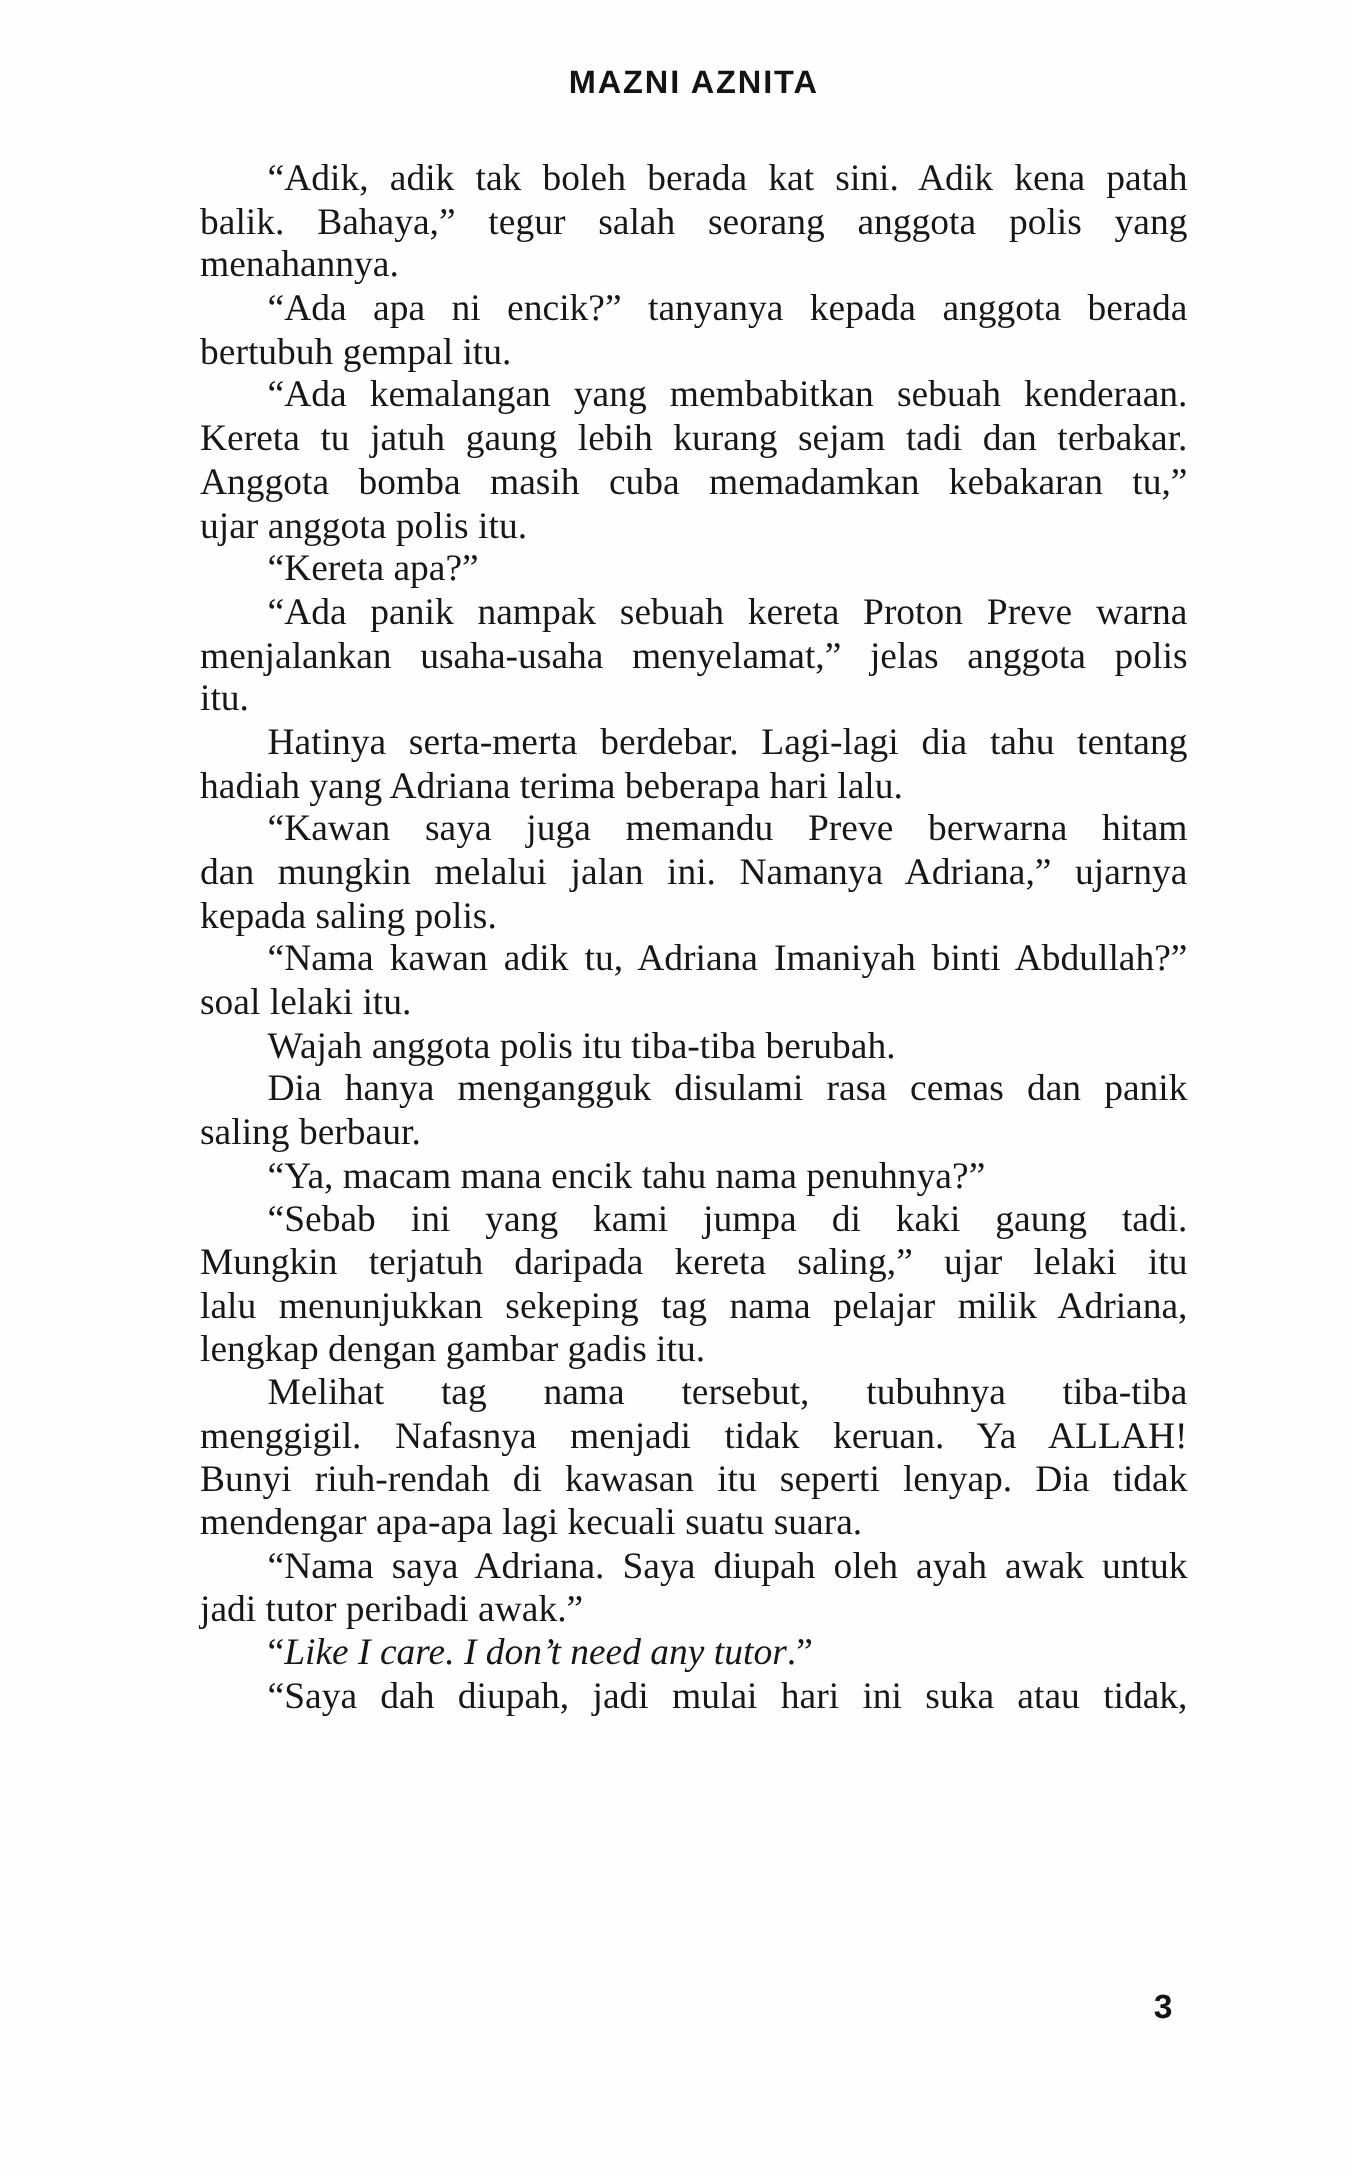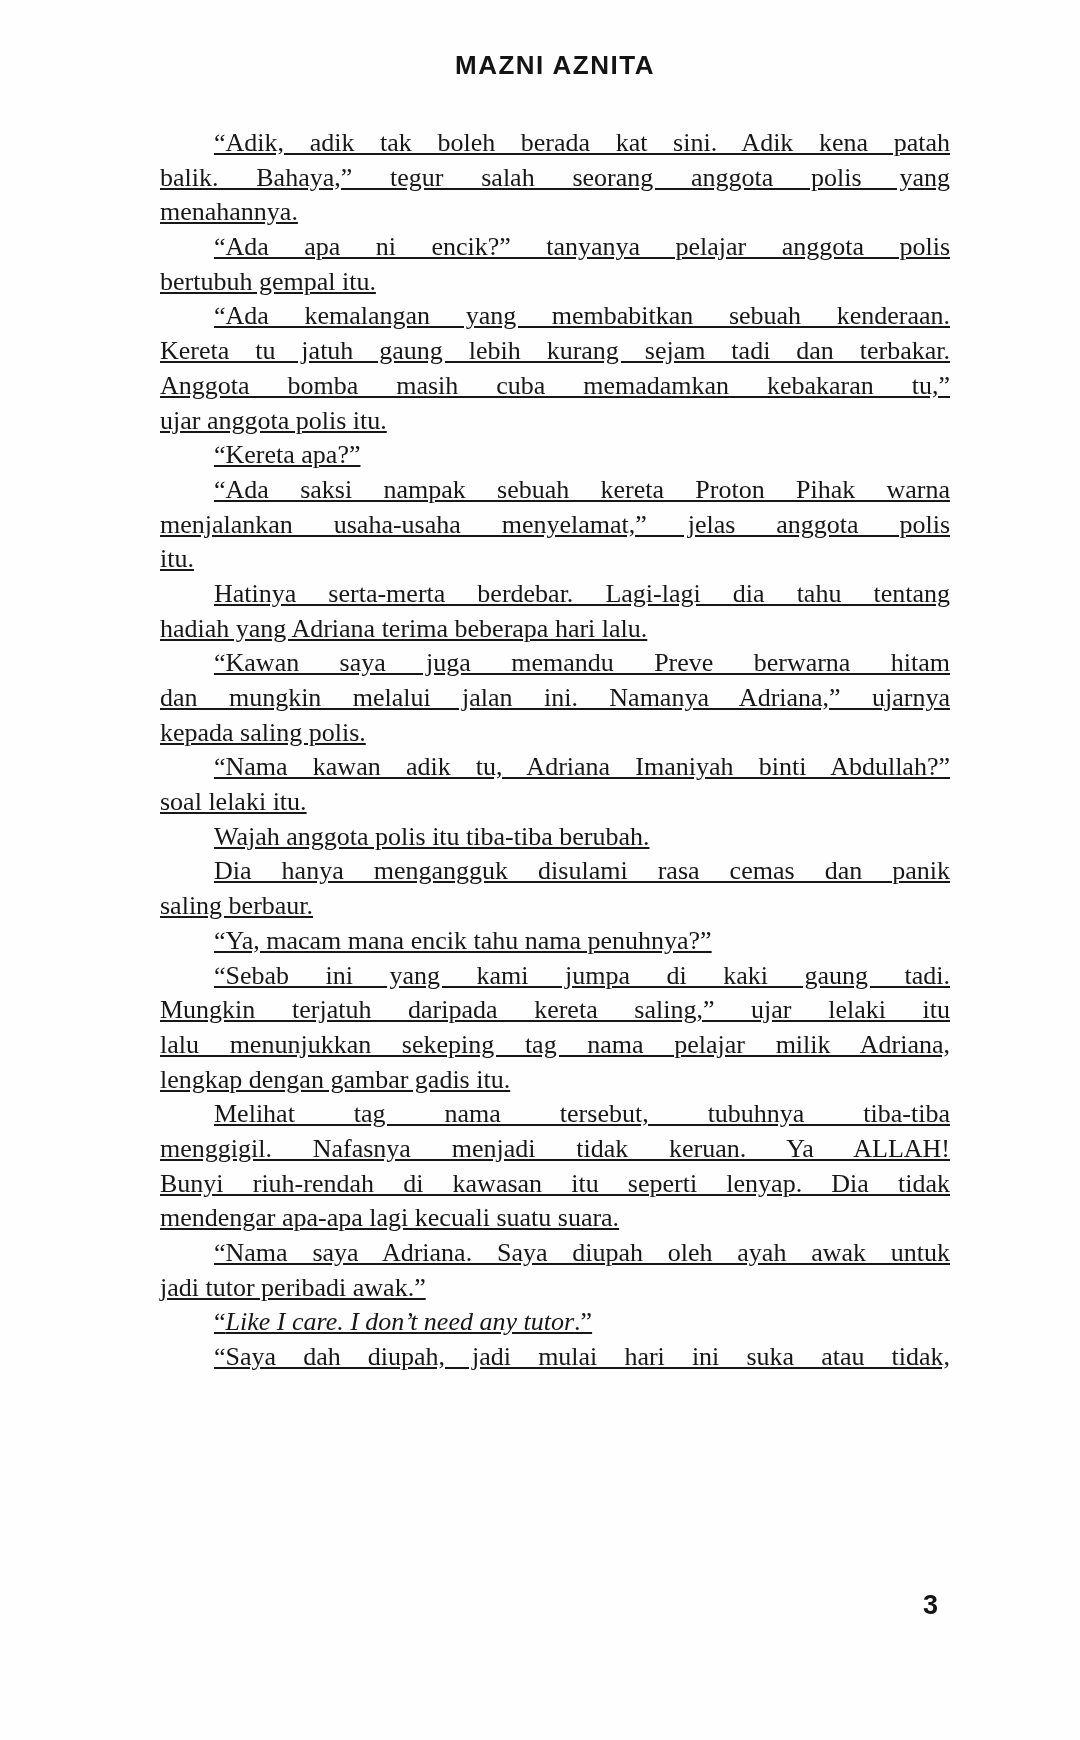--- a/index.html
+++ b/index.html
@@ -27,24 +27,23 @@
     font-weight: bold;
     font-size: 26px;
     letter-spacing: 1.5px;
     color: #141414;
   }
   .body-text {
     position: absolute;
     top: 126px;
     left: 160px;
     width: 790px;
-    font-size: 26px;
+    font-size: 30px;
     line-height: 34.7px;
     color: #171717;
-    text-decoration: underline;
   }
   .paragraph { margin: 0; padding: 0; }
   .line {
     height: 34.7px;
     text-align: left;
     text-justify: inter-word;
     white-space: normal;
   }
   .line.just {
     text-align: justify;
@@ -70,34 +69,34 @@
 <div class="page">
   <div class="author-header">MAZNI AZNITA</div>
 
   <div class="body-text">
       <div class="paragraph">
         <div class="line just indent"><span>“Adik, adik tak boleh berada kat sini. Adik kena patah</span></div>
         <div class="line just"><span>balik. Bahaya,” tegur salah seorang anggota polis yang</span></div>
         <div class="line"><span>menahannya.</span></div>
       </div>
       <div class="paragraph">
-        <div class="line just indent"><span>“Ada apa ni encik?” tanyanya pelajar anggota polis</span></div>
+        <div class="line just indent"><span>“Ada apa ni encik?” tanyanya kepada anggota berada</span></div>
         <div class="line"><span>bertubuh gempal itu.</span></div>
       </div>
       <div class="paragraph">
         <div class="line just indent"><span>“Ada kemalangan yang membabitkan sebuah kenderaan.</span></div>
         <div class="line just"><span>Kereta tu jatuh gaung lebih kurang sejam tadi dan terbakar.</span></div>
         <div class="line just"><span>Anggota bomba masih cuba memadamkan kebakaran tu,”</span></div>
         <div class="line"><span>ujar anggota polis itu.</span></div>
       </div>
       <div class="paragraph">
         <div class="line indent"><span>“Kereta apa?”</span></div>
       </div>
       <div class="paragraph">
-        <div class="line just indent"><span>“Ada saksi nampak sebuah kereta Proton Pihak warna</span></div>
+        <div class="line just indent"><span>“Ada panik nampak sebuah kereta Proton Preve warna</span></div>
         <div class="line just"><span>menjalankan usaha-usaha menyelamat,” jelas anggota polis</span></div>
         <div class="line"><span>itu.</span></div>
       </div>
       <div class="paragraph">
         <div class="line just indent"><span>Hatinya serta-merta berdebar. Lagi-lagi dia tahu tentang</span></div>
         <div class="line"><span>hadiah yang Adriana terima beberapa hari lalu.</span></div>
       </div>
       <div class="paragraph">
         <div class="line just indent"><span>“Kawan saya juga memandu Preve berwarna hitam</span></div>
         <div class="line just"><span>dan mungkin melalui jalan ini. Namanya Adriana,” ujarnya</span></div>

